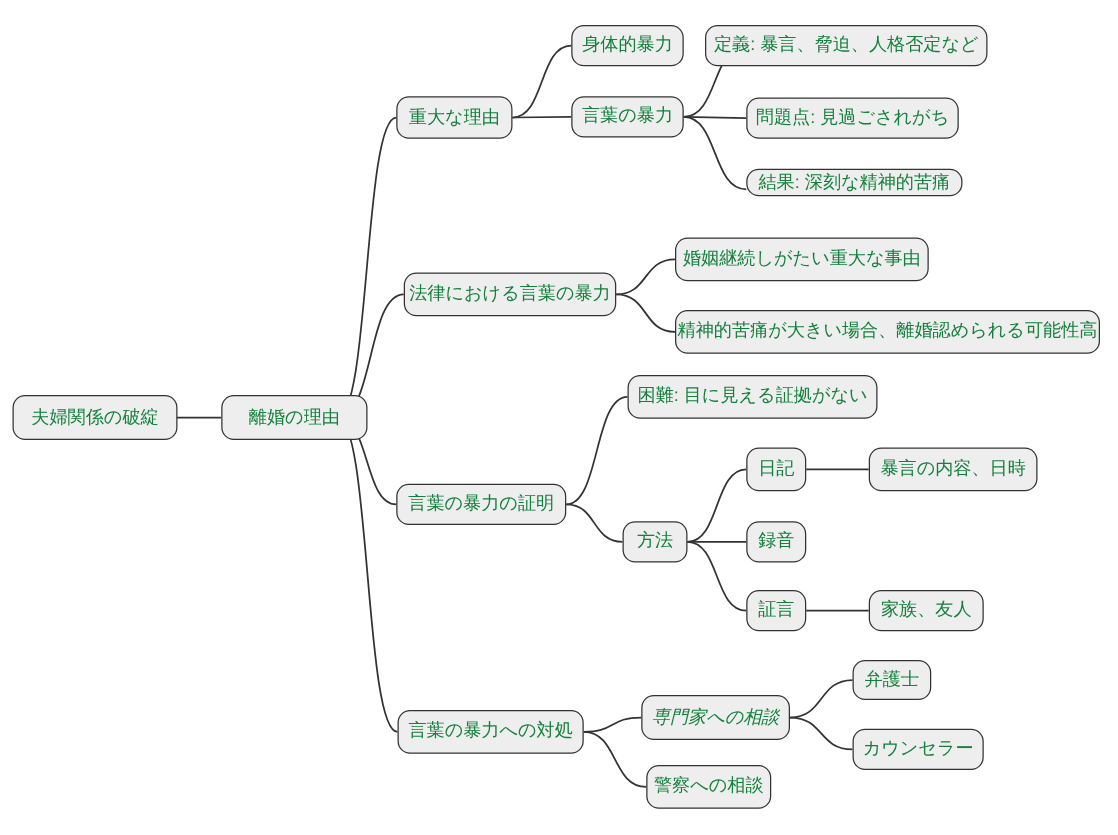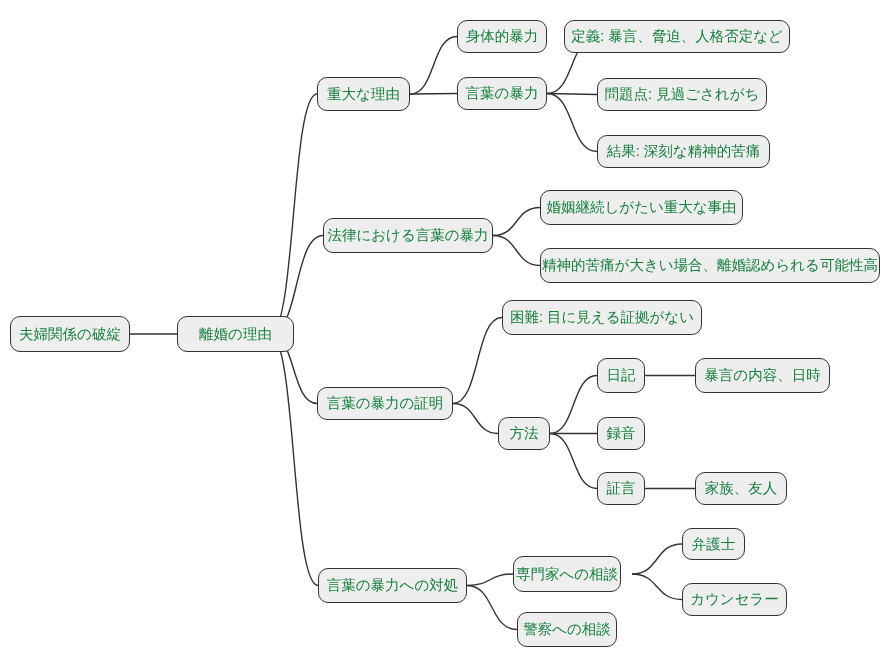--- a/index.html
+++ b/index.html
@@ -65,38 +65,38 @@
       <path d="M550,433.5 L597,433.5" class="edge" stroke="#333333"></path>
       <path d="M550,433.5 C575.85,433.5 571.15,488.5 597,488.5" class="edge" stroke="#333333"></path>
       <path d="M645,375.5 L695,375.5" class="edge" stroke="#333333"></path>
       <path d="M645,488.5 L695,488.5" class="edge" stroke="#333333"></path>
       <path d="M467,585.5 C492.3,585.5 487.7,574 513,574" class="edge" stroke="#333333"></path>
       <path d="M467,585.5 C494.5,585.5 489.5,629.5 517,629.5" class="edge" stroke="#333333"></path>
       <path d="M632,574 C659.5,574 654.5,544 682,544" class="edge" stroke="#333333"></path>
       <path d="M632,574 C659.5,574 654.5,599.5 682,599.5" class="edge" stroke="#333333"></path>
     </svg>
   <div id="nodes">
-      <div class="node" style="left: 10px; top: 316px; width: 120px; height: 36px; background: rgb(238, 238, 238); border-color: rgb(51, 51, 51);">夫婦関係の破綻</div>
+      <div class="node" style="left: 10px; top: 316px; width: 132px; height: 36px; background: rgb(238, 238, 238); border-color: rgb(51, 51, 51);">夫婦関係の破綻</div>
       <div class="node" style="left: 177px; top: 316px; width: 117px; height: 36px; background: rgb(238, 238, 238); border-color: rgb(51, 51, 51);">離婚の理由</div>
       <div class="node" style="left: 317px; top: 77px; width: 93px; height: 34px; background: rgb(238, 238, 238); border-color: rgb(51, 51, 51);">重大な理由</div>
       <div class="node" style="left: 457px; top: 20px; width: 90px; height: 33px; background: rgb(238, 238, 238); border-color: rgb(51, 51, 51);">身体的暴力</div>
       <div class="node" style="left: 457px; top: 77px; width: 90px; height: 33px; background: rgb(238, 238, 238); border-color: rgb(51, 51, 51);">言葉の暴力</div>
       <div class="node" style="left: 564px; top: 20px; width: 226px; height: 33px; background: rgb(238, 238, 238); border-color: rgb(51, 51, 51);">定義: 暴言、脅迫、人格否定など</div>
       <div class="node" style="left: 597px; top: 78px; width: 170px; height: 33px; background: rgb(238, 238, 238); border-color: rgb(51, 51, 51);">問題点: 見過ごされがち</div>
-      <div class="node" style="left: 597px; top: 135px; width: 173px; height: 33px; background: rgb(238, 238, 238); border-color: rgb(51, 51, 51);">結果: 深刻な精神的苦痛</div>
+      <div class="node" style="left: 597px; top: 135px; width: 173px; height: 22px; background: rgb(238, 238, 238); border-color: rgb(51, 51, 51);">結果: 深刻な精神的苦痛</div>
       <div class="node" style="left: 323px; top: 218px; width: 170px; height: 35px; background: rgb(238, 238, 238); border-color: rgb(51, 51, 51);">法律における言葉の暴力</div>
       <div class="node" style="left: 540px; top: 190px; width: 203px; height: 35px; background: rgb(238, 238, 238); border-color: rgb(51, 51, 51);">婚姻継続しがたい重大な事由</div>
       <div class="node" style="left: 540px; top: 248px; width: 340px; height: 35px; background: rgb(238, 238, 238); border-color: rgb(51, 51, 51);">精神的苦痛が大きい場合、離婚認められる可能性高</div>
       <div class="node" style="left: 317px; top: 387px; width: 136px; height: 33px; background: rgb(238, 238, 238); border-color: rgb(51, 51, 51);">言葉の暴力の証明</div>
       <div class="node" style="left: 502px; top: 300px; width: 200px; height: 35px; background: rgb(238, 238, 238); border-color: rgb(51, 51, 51);">困難: 目に見える証拠がない</div>
       <div class="node" style="left: 498px; top: 417px; width: 52px; height: 33px; background: rgb(238, 238, 238); border-color: rgb(51, 51, 51);">方法</div>
       <div class="node" style="left: 597px; top: 358px; width: 48px; height: 35px; background: rgb(238, 238, 238); border-color: rgb(51, 51, 51);">日記</div>
       <div class="node" style="left: 695px; top: 358px; width: 135px; height: 35px; background: rgb(238, 238, 238); border-color: rgb(51, 51, 51);">暴言の内容、日時</div>
       <div class="node" style="left: 597px; top: 417px; width: 48px; height: 33px; background: rgb(238, 238, 238); border-color: rgb(51, 51, 51);">録音</div>
       <div class="node" style="left: 597px; top: 472px; width: 48px; height: 33px; background: rgb(238, 238, 238); border-color: rgb(51, 51, 51);">証言</div>
       <div class="node" style="left: 695px; top: 472px; width: 92px; height: 33px; background: rgb(238, 238, 238); border-color: rgb(51, 51, 51);">家族、友人</div>
       <div class="node" style="left: 318px; top: 568px; width: 149px; height: 35px; background: rgb(238, 238, 238); border-color: rgb(51, 51, 51);">言葉の暴力への対処</div>
-      <div class="node" style="left: 513px; top: 556px; width: 108px; height: 36px; background: rgb(238, 238, 238); border-color: rgb(51, 51, 51);">専門家への相談</div>
+      <div class="node" style="left: 513px; top: 556px; width: 119px; height: 36px; background: rgb(238, 238, 238); border-color: rgb(51, 51, 51); font-style: italic;">専門家への相談</div>
       <div class="node" style="left: 682px; top: 528px; width: 63px; height: 32px; background: rgb(238, 238, 238); border-color: rgb(51, 51, 51);">弁護士</div>
       <div class="node" style="left: 682px; top: 583px; width: 105px; height: 33px; background: rgb(238, 238, 238); border-color: rgb(51, 51, 51);">カウンセラー</div>
       <div class="node" style="left: 517px; top: 612px; width: 100px; height: 35px; background: rgb(238, 238, 238); border-color: rgb(51, 51, 51);">警察への相談</div>
     </div>
 </div>
 
 </body></html>

